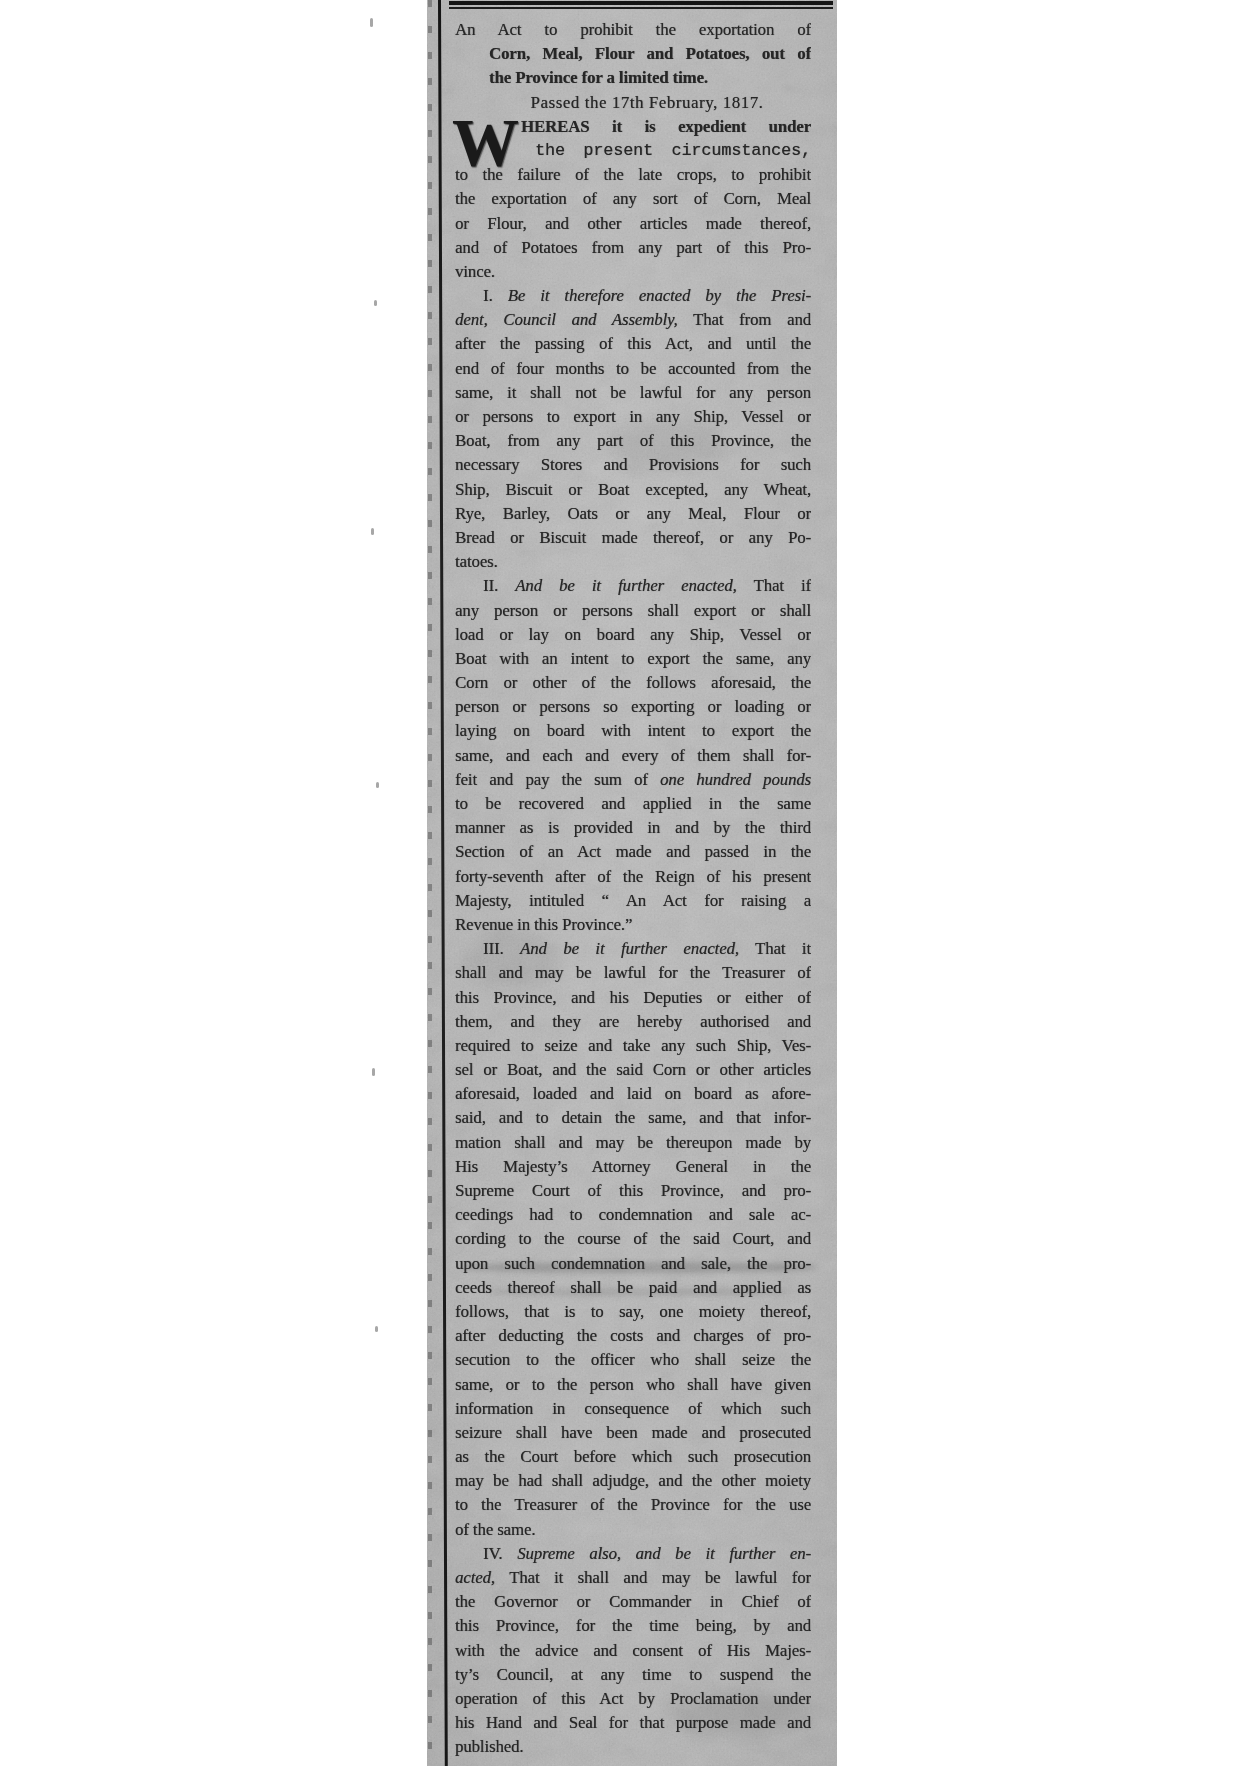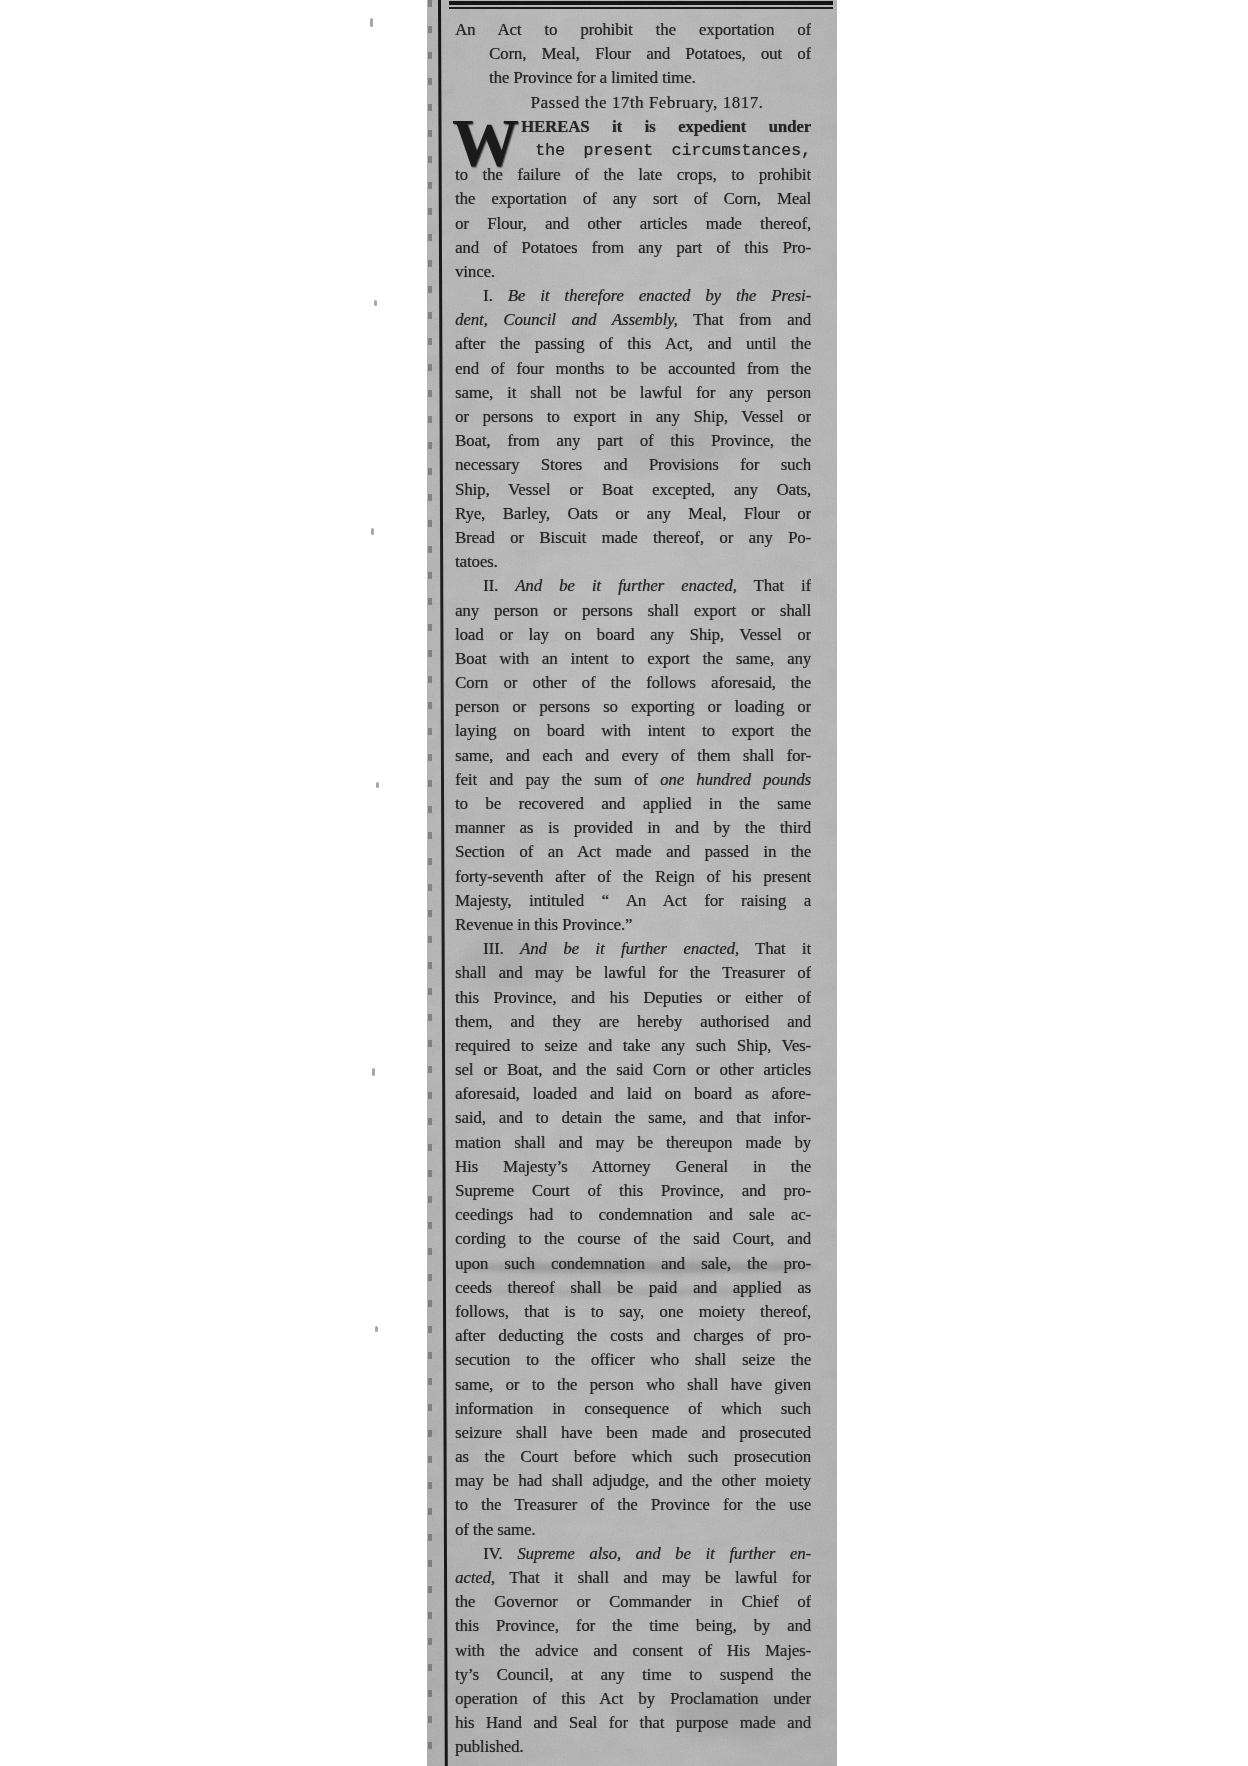--- a/index.html
+++ b/index.html
@@ -33,21 +33,21 @@
   .bl2{left:40px;top:930px;width:90px;height:60px;}
   .bl3{left:240px;top:1690px;width:140px;height:46px;background:rgba(10,10,10,.08);}
 
   
   .text-col{position:absolute;left:28px;top:18px;width:356px;color:#262626;
             font-size:16.8px;line-height:24.2px;letter-spacing:-0.1px;
             text-shadow:0.4px 0.4px 0.7px rgba(10,10,10,.55);
             filter:blur(.22px);}
   .ln{height:24.2px;overflow:hidden;text-align:justify;}
   .j{text-align-last:justify;}
-  .ind-t{padding-left:34px;}
+  .ind-t{padding-left:34px;font-weight:bold;}
   .ind-p{text-indent:28px;}
   .ctr{text-align:left;text-align-last:center;padding-left:28px;letter-spacing:.6px;}
   .dc1{padding-left:66px;font-weight:bold;}
   .dc2{padding-left:80px;font-family:Liberation Mono, monospace;}
   .it{font-style:italic;margin-top:12px;}
   .rm{font-style:normal;}
   .drop{position:absolute;left:-3px;top:97px;font-size:67px;line-height:54px;font-weight:bold;
         color:#1a1a1a;text-shadow:1px 1px 1.2px rgba(10,10,10,.6);}
 
   
@@ -105,21 +105,21 @@
           <div class="ln j"><span class="rm">and of Potatoes from any part of this Pro-</span></div>
           <div class="ln"><span class="rm">vince.</span></div>
           <div class="ln j ind-p"><span class="rm">I. </span><span class="it">Be it therefore enacted by the Presi-</span></div>
           <div class="ln j"><span class="it">dent, Council and Assembly,</span><span class="rm"> That from and</span></div>
           <div class="ln j"><span class="rm">after the passing of this Act, and until the</span></div>
           <div class="ln j"><span class="rm">end of four months to be accounted from the</span></div>
           <div class="ln j"><span class="rm">same, it shall not be lawful for any person</span></div>
           <div class="ln j"><span class="rm">or persons to export in any Ship, Vessel or</span></div>
           <div class="ln j"><span class="rm">Boat, from any part of this Province, the</span></div>
           <div class="ln j"><span class="rm">necessary Stores and Provisions for such</span></div>
-          <div class="ln j"><span class="rm">Ship, Vessel or Boat excepted, any Oats,</span></div>
+          <div class="ln j"><span class="rm">Ship, Biscuit or Boat excepted, any Wheat,</span></div>
           <div class="ln j"><span class="rm">Rye, Barley, Oats or any Meal, Flour or</span></div>
           <div class="ln j"><span class="rm">Bread or Biscuit made thereof, or any Po-</span></div>
           <div class="ln"><span class="rm">tatoes.</span></div>
           <div class="ln j ind-p"><span class="rm">II. </span><span class="it">And be it further enacted,</span><span class="rm"> That if</span></div>
           <div class="ln j"><span class="rm">any person or persons shall export or shall</span></div>
           <div class="ln j"><span class="rm">load or lay on board any Ship, Vessel or</span></div>
           <div class="ln j"><span class="rm">Boat with an intent to export the same, any</span></div>
           <div class="ln j"><span class="rm">Corn or other of the follows aforesaid, the</span></div>
           <div class="ln j"><span class="rm">person or persons so exporting or loading or</span></div>
           <div class="ln j"><span class="rm">laying on board with intent to export the</span></div>

